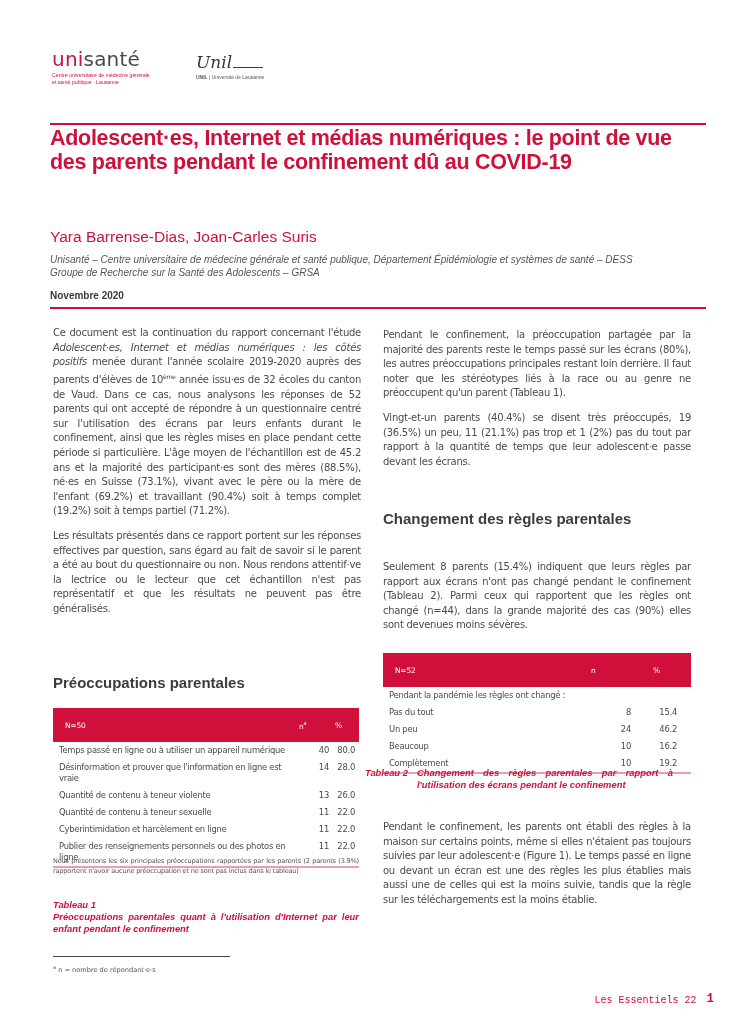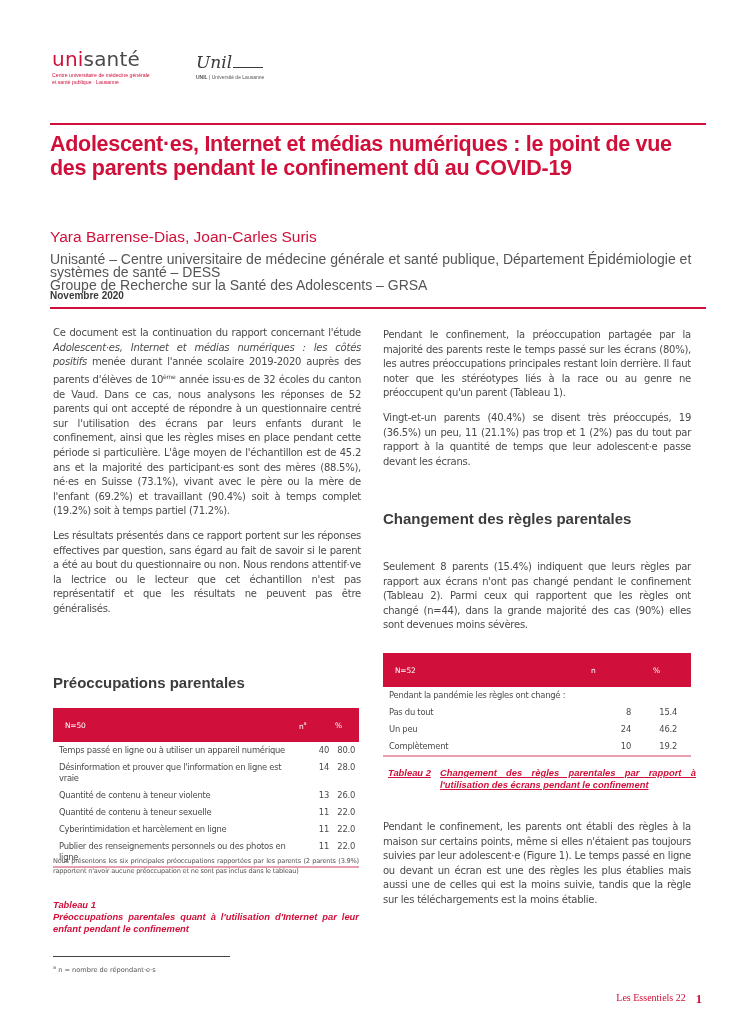--- a/index.html
+++ b/index.html
@@ -13,23 +13,23 @@
   .logo-sub { font-size: 5.2px; color: #d0103a; line-height: 7px; margin-top: 2px; }
 
   .logo-unil { position: absolute; left: 196px; top: 52px; }
   .unil-script { font-family: "DejaVu Serif", serif; font-style: italic; font-size: 17px; color: #3a3a3a; line-height: 20px; display: flex; align-items: flex-end; }
   .unil-line { display: inline-block; width: 30px; height: 1px; background: #3a3a3a; margin-left: 1px; margin-bottom: 4px; }
   .unil-sub { font-size: 5px; color: #555; margin-top: 2px; }
   .unil-sub b { font-weight: bold; }
 
   .rule { position: absolute; left: 50px; width: 656px; height: 2px; background: #d0103a; }
 
-  .title { position: absolute; left: 50px; top: 126px; width: 660px; font-family: "Liberation Sans", sans-serif; font-weight: bold; font-size: 21.5px; line-height: 24px; color: #d0103a; letter-spacing: -0.3px; margin-top: 6px; }
+  .title { position: absolute; left: 50px; top: 126px; width: 660px; font-family: "Liberation Sans", sans-serif; font-weight: bold; font-size: 21.5px; line-height: 24px; color: #d0103a; letter-spacing: -0.3px; }
   .authors { position: absolute; left: 50px; top: 228px; font-size: 15.5px; color: #d0103a; }
-  .affiliation { position: absolute; left: 50px; top: 253px; width: 660px; font-size: 14px; color: #555; line-height: 13px; }
+  .affiliation { position: absolute; left: 50px; top: 253px; width: 660px; font-size: 10px; font-style: italic; color: #555; line-height: 13px; }
   .date { position: absolute; left: 50px; top: 290px; font-size: 10px; font-weight: bold; color: #3a3a3a; }
 
   .col { position: absolute; width: 308px; font-family: "DejaVu Sans", sans-serif; font-size: 10px; line-height: 14.6px; color: #4a4a4a; text-align: justify; letter-spacing: -0.25px; }
   .col p { margin-bottom: 10px; }
   .col-left { left: 53px; top: 326px; }
   .col-right { left: 383px; top: 328px; }
 
   .h2 { position: absolute; font-family: "Liberation Sans", sans-serif; font-weight: bold; font-size: 15px; color: #3c3c3c; line-height: 22px; }
 
   table.dt { position: absolute; border-collapse: collapse; font-family: "DejaVu Sans", sans-serif; font-size: 8.4px; color: #4a4a4a; letter-spacing: -0.25px; }
@@ -37,27 +37,27 @@
   table.dt td { padding: 3px 0; vertical-align: top; line-height: 11px; }
   table.dt .num { text-align: right; }
   .tbl1 { left: 53px; top: 708px; width: 306px; border-bottom: 2px solid #e8a0b0; }
   .tbl2 { left: 383px; top: 653px; width: 308px; border-bottom: 2px solid #e8a0b0; }
 
   .note { position: absolute; left: 53px; top: 857px; width: 306px; font-family: "DejaVu Sans", sans-serif; font-size: 6.6px; line-height: 9.5px; color: #555; text-align: justify; letter-spacing: -0.2px; }
   .caption { position: absolute; font-family: "Liberation Sans", sans-serif; font-weight: bold; font-style: italic; font-size: 9.4px; color: #d0103a; line-height: 12px; display: flex; }
   .caption .lbl { white-space: nowrap; width: 52px; flex: none; }
   .caption .txt { text-align: justify; text-align-last: left; }
   .cap1 { left: 53px; top: 899px; width: 306px; flex-direction: column; }
-  .cap2 { left: 388px; top: 767px; width: 308px; text-decoration: underline; }
+  .cap2 { left: 365px; top: 767px; width: 308px; }
 
   .fn-rule { position: absolute; left: 53px; top: 956px; width: 177px; height: 1px; background: #444; }
   .fn { position: absolute; left: 53px; top: 964px; font-family: "DejaVu Sans", sans-serif; font-size: 6.6px; color: #555; }
   .fn sup { font-size: 5px; }
 
-  .footer { position: absolute; right: 28px; top: 992px; font-family: Liberation Serif, serif; color: #d0103a; display: flex; align-items: flex-start; gap: 10px; }
+  .footer { position: absolute; right: 16px; top: 992px; font-family: Liberation Mono, monospace; color: #d0103a; display: flex; align-items: flex-end; gap: 10px; }
   .footer .series { font-size: 10px; }
   .footer .page { font-size: 12.5px; font-weight: bold; }
 </style>
 </head>
 <body>
 
 <div class="logo-unisante">
   <div class="logo-word"><span class="uni">uni</span><span class="sante">santé</span></div>
   <div class="logo-sub">
     <div>Centre universitaire de médecine générale</div>
@@ -169,20 +169,25 @@
         <td style="padding-left: 6px; padding-right: 8px;">Pas du tout</td>
         <td class="num">8</td>
         <td class="num" style="padding-right: 14px;">15.4</td>
       </tr>
       <tr>
         <td style="padding-left: 6px; padding-right: 8px;">Un peu</td>
         <td class="num">24</td>
         <td class="num" style="padding-right: 14px;">46.2</td>
       </tr>
       <tr>
+        <td style="padding-left: 6px; padding-right: 8px;">Beaucoup</td>
+        <td class="num">10</td>
+        <td class="num" style="padding-right: 14px;">16.2</td>
+      </tr>
+      <tr>
         <td style="padding-left: 6px; padding-right: 8px;">Complètement</td>
         <td class="num">10</td>
         <td class="num" style="padding-right: 14px;">19.2</td>
       </tr>
     </tbody>
 </table>
 
 <div class="caption cap2">
   <span class="lbl">Tableau 2</span>
   <span class="txt">Changement des règles parentales par rapport à l'utilisation des écrans pendant le confinement</span>

